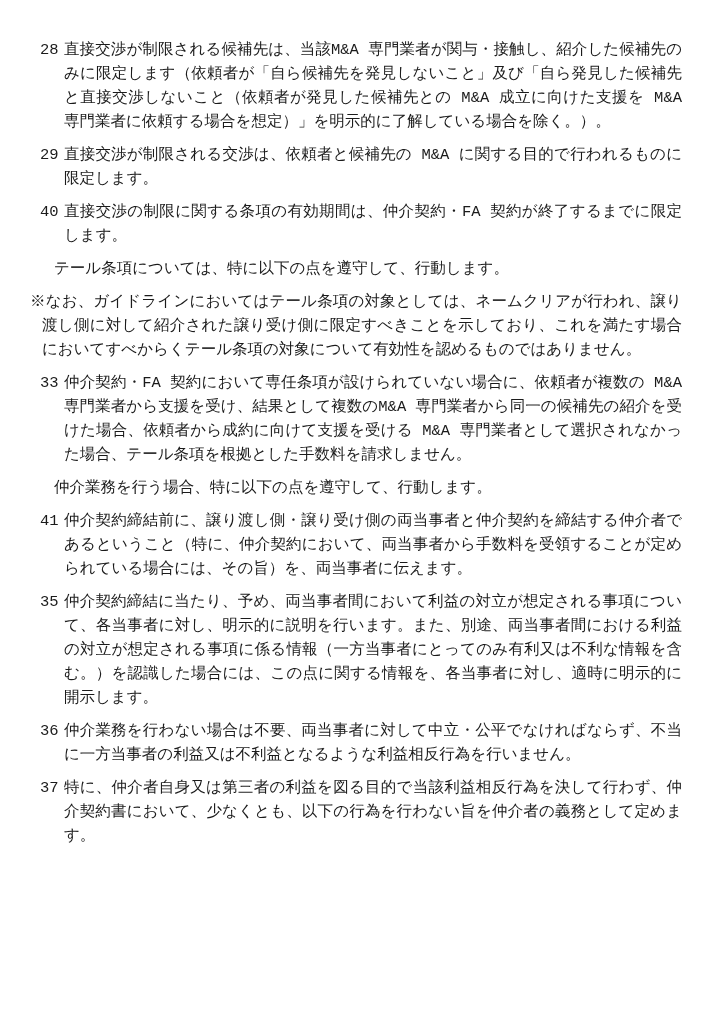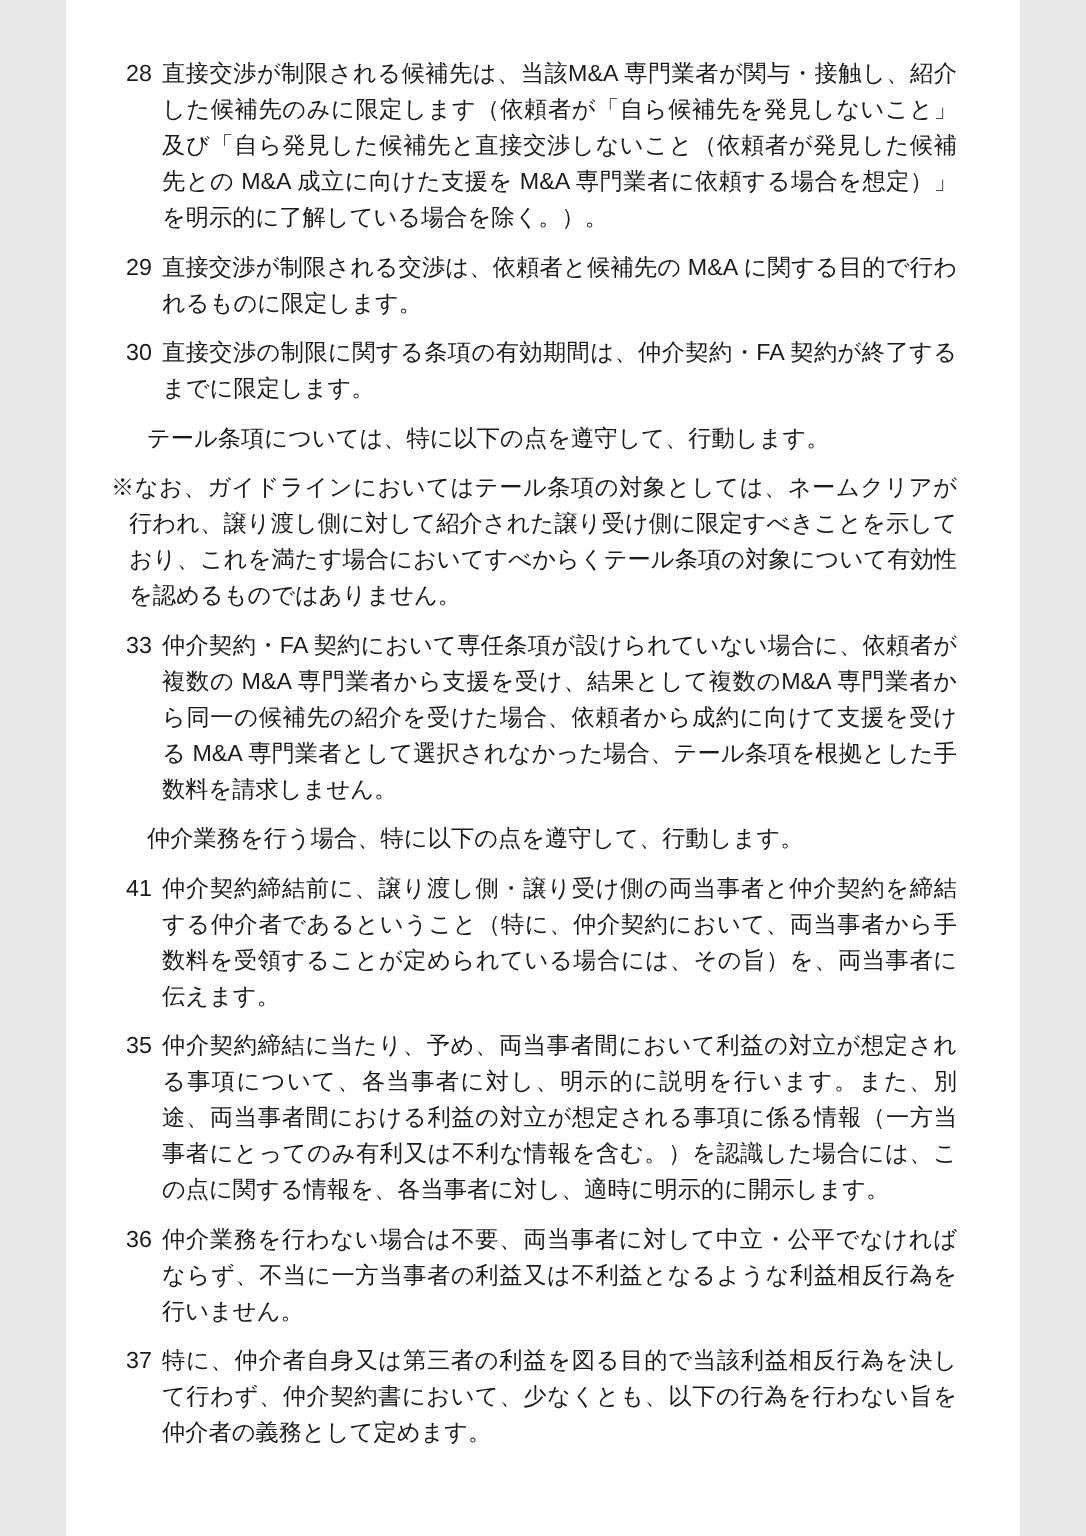--- a/index.html
+++ b/index.html
@@ -2,27 +2,27 @@
 <html lang="ja"><head>
 <meta charset="utf-8">
 <style>
   html, body {
     margin: 0;
     padding: 0;
     background: #e8e8e8;
   }
   .page {
     position: relative;
-    width: 636px;
+    width: 724px;
     height: 1024px;
     margin: 0 auto;
     background: #ffffff;
     box-sizing: border-box;
     padding: 38px 42px 0 40px;
-    font-family: Liberation Sans, sans-serif;
+    font-family: Liberation Mono, monospace;
     color: #1b1b1b;
     font-size: 15.5px;
     line-height: 24px;
     overflow: hidden;
   }
   .item {
     display: flex;
     margin: 0 0 9px 0;
   }
   .item .num {
@@ -64,21 +64,21 @@
     <span class="num">28</span>
     <span class="txt">直接交渉が制限される候補先は、当該M&amp;A 専門業者が関与・接触し、紹介した候補先のみに限定します（依頼者が「自ら候補先を発見しないこと」及び「自ら発見した候補先と直接交渉しないこと（依頼者が発見した候補先との M&amp;A 成立に向けた支援を M&amp;A 専門業者に依頼する場合を想定）」を明示的に了解している場合を除く。）。</span>
   </div>
 
   <div class="item">
     <span class="num">29</span>
     <span class="txt">直接交渉が制限される交渉は、依頼者と候補先の M&amp;A に関する目的で行われるものに限定します。</span>
   </div>
 
   <div class="item">
-    <span class="num">30</span>
+    <span class="num">40</span>
     <span class="txt">直接交渉の制限に関する条項の有効期間は、仲介契約・FA 契約が終了するまでに限定します。</span>
   </div>
 
   <div class="lead">テール条項については、特に以下の点を遵守して、行動します。</div>
 
 
   <div class="item">
     <div class="txt">
       <p class="note">※なお、ガイドラインにおいてはテール条項の対象としては、ネームクリアが行われ、譲り渡し側に対して紹介された譲り受け側に限定すべきことを示しており、これを満たす場合においてすべからくテール条項の対象について有効性を認めるものではありません。</p>
     </div>

